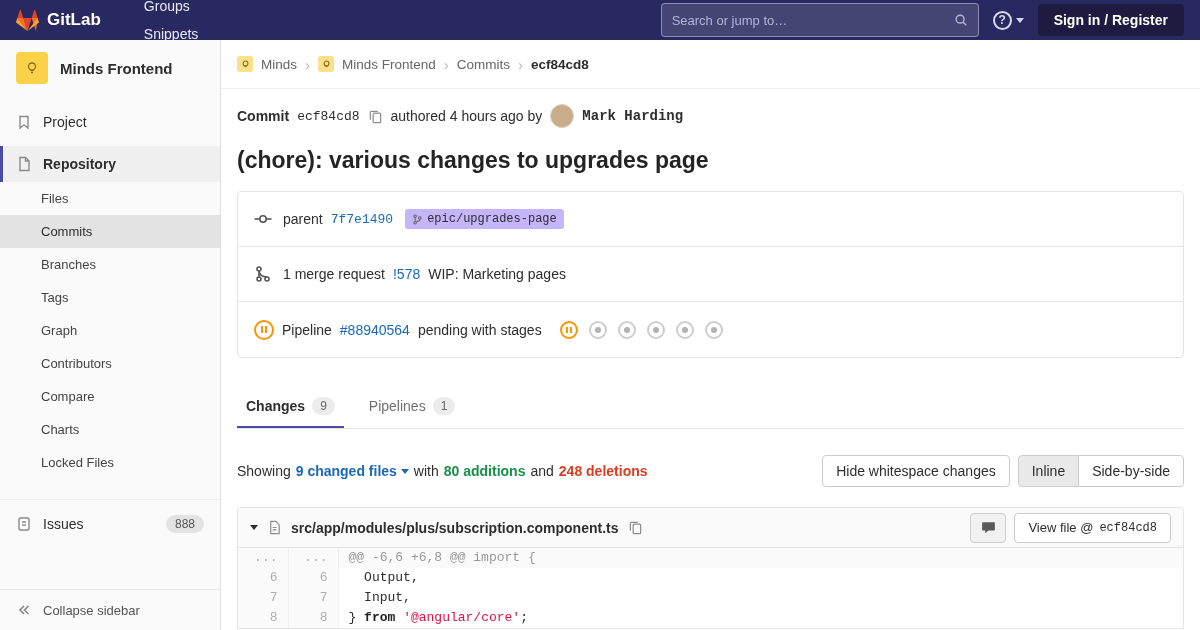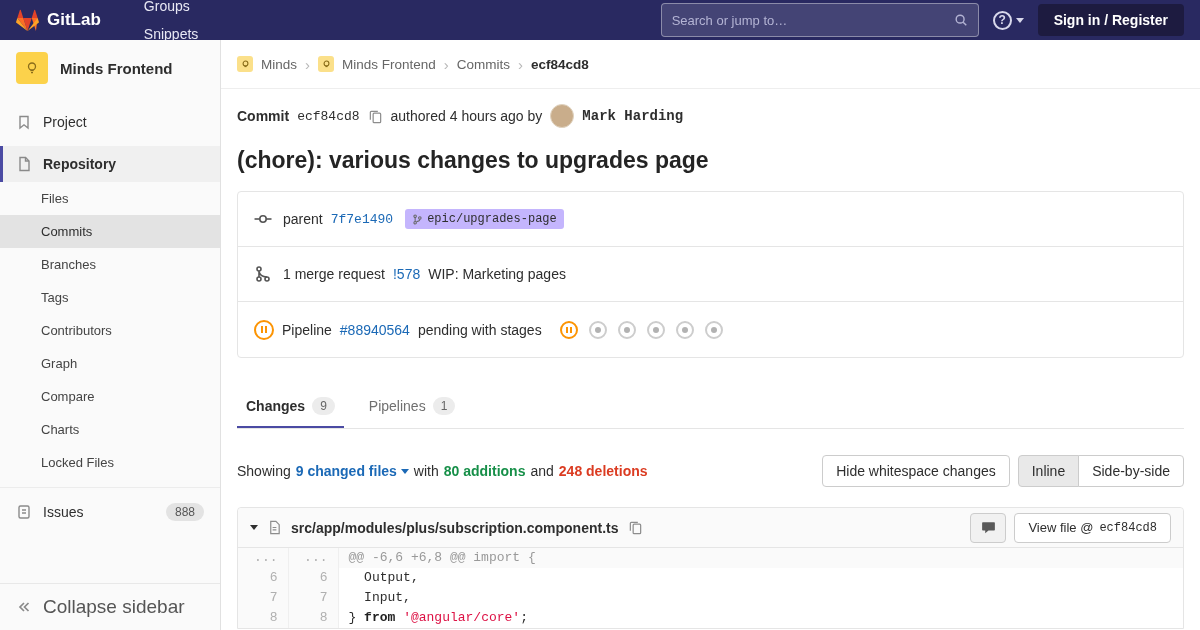--- a/index.html
+++ b/index.html
@@ -33,24 +33,24 @@
   .sidebar { width:221px; background:#fafafa; border-right:1px solid #e1e1e1; position:relative; flex-shrink:0; }
   .context-header { display:flex; align-items:center; gap:12px; padding:12px 16px 10px; }
   .project-avatar { width:32px; height:32px; border-radius:4px; background:#fcd24b; display:flex; align-items:center; justify-content:center; flex-shrink:0; }
   .project-name { font-weight:600; font-size:15px; }
   .sb-nav { margin-top:10px; }
   .sb-item { display:flex; align-items:center; gap:11px; padding:10px 16px; color:#2e2e2e; font-size:14px; cursor:pointer; }
   .sb-item .sb-icon { width:16px; height:16px; color:#8a8a8a; flex-shrink:0; }
   .sb-item.active-section { box-shadow:inset 3px 0 0 #4b4ba3; background:#f0f0f0; font-weight:600; margin-top:6px; }
   .sb-sub { display:block; padding:9px 16px 9px 41px; font-size:13px; color:#444; cursor:pointer; }
   .sb-sub.active { background:#e3e3e3; color:#2e2e2e; }
-  .sb-divider { border-top:1px solid #ececec; margin-top:8px; padding-top:5px; }
+  .sb-divider { border-top:1px solid #ececec; margin-top:20px; padding-top:5px; }
   .badge-count { margin-left:auto; background:#e3e3e3; color:#565656; border-radius:10px; padding:2px 9px; font-size:12px; }
   .sidebar-footer { position:absolute; bottom:0; left:0; right:0; border-top:1px solid #e8e8e8; background:#fafafa; }
-  .sidebar-footer .sb-item { color:#555; font-size:19px; padding:12px 16px; }
+  .sidebar-footer .sb-item { color:#555; font-size:13px; padding:12px 16px; }
 
   
   .content { flex:1; overflow:hidden; display:flex; flex-direction:column; }
   .breadcrumbs { display:flex; align-items:center; gap:8px; padding:0 16px; height:49px; border-bottom:1px solid #eee; font-size:13.5px; flex-shrink:0; }
   .crumb-avatar { width:16px; height:16px; border-radius:3px; background:#fbe08a; display:flex; align-items:center; justify-content:center; flex-shrink:0; }
   .crumb-link { color:#666; }
   .crumb-sep { color:#b8b8b8; }
   .crumb-sep::after { content:"›"; font-size:15px; }
   .crumb-current { font-weight:600; color:#2e2e2e; }
 
@@ -194,22 +194,22 @@
               <path d="M4 1.5h5.5L13 5v9.5H4z"></path>
               <path d="M9.5 1.5V5H13"></path>
             </svg>
         </span>
         <span>Repository</span>
       </a>
       <a class="sb-sub">Files</a>
       <a class="sb-sub active">Commits</a>
       <a class="sb-sub">Branches</a>
       <a class="sb-sub">Tags</a>
+      <a class="sb-sub">Graph</a>
       <a class="sb-sub">Contributors</a>
-      <a class="sb-sub">Graph</a>
       <a class="sb-sub">Compare</a>
       <a class="sb-sub">Charts</a>
       <a class="sb-sub">Locked Files</a>
 
       <div class="sb-divider">
         <a class="sb-item">
           <span class="sb-icon">
             <svg viewBox="0 0 16 16" fill="none" stroke="currentColor" stroke-width="1.4">
                 <rect x="3" y="2" width="10" height="12" rx="1.5"></rect>
                 <path d="M6 6h4M6 9h4"></path>

